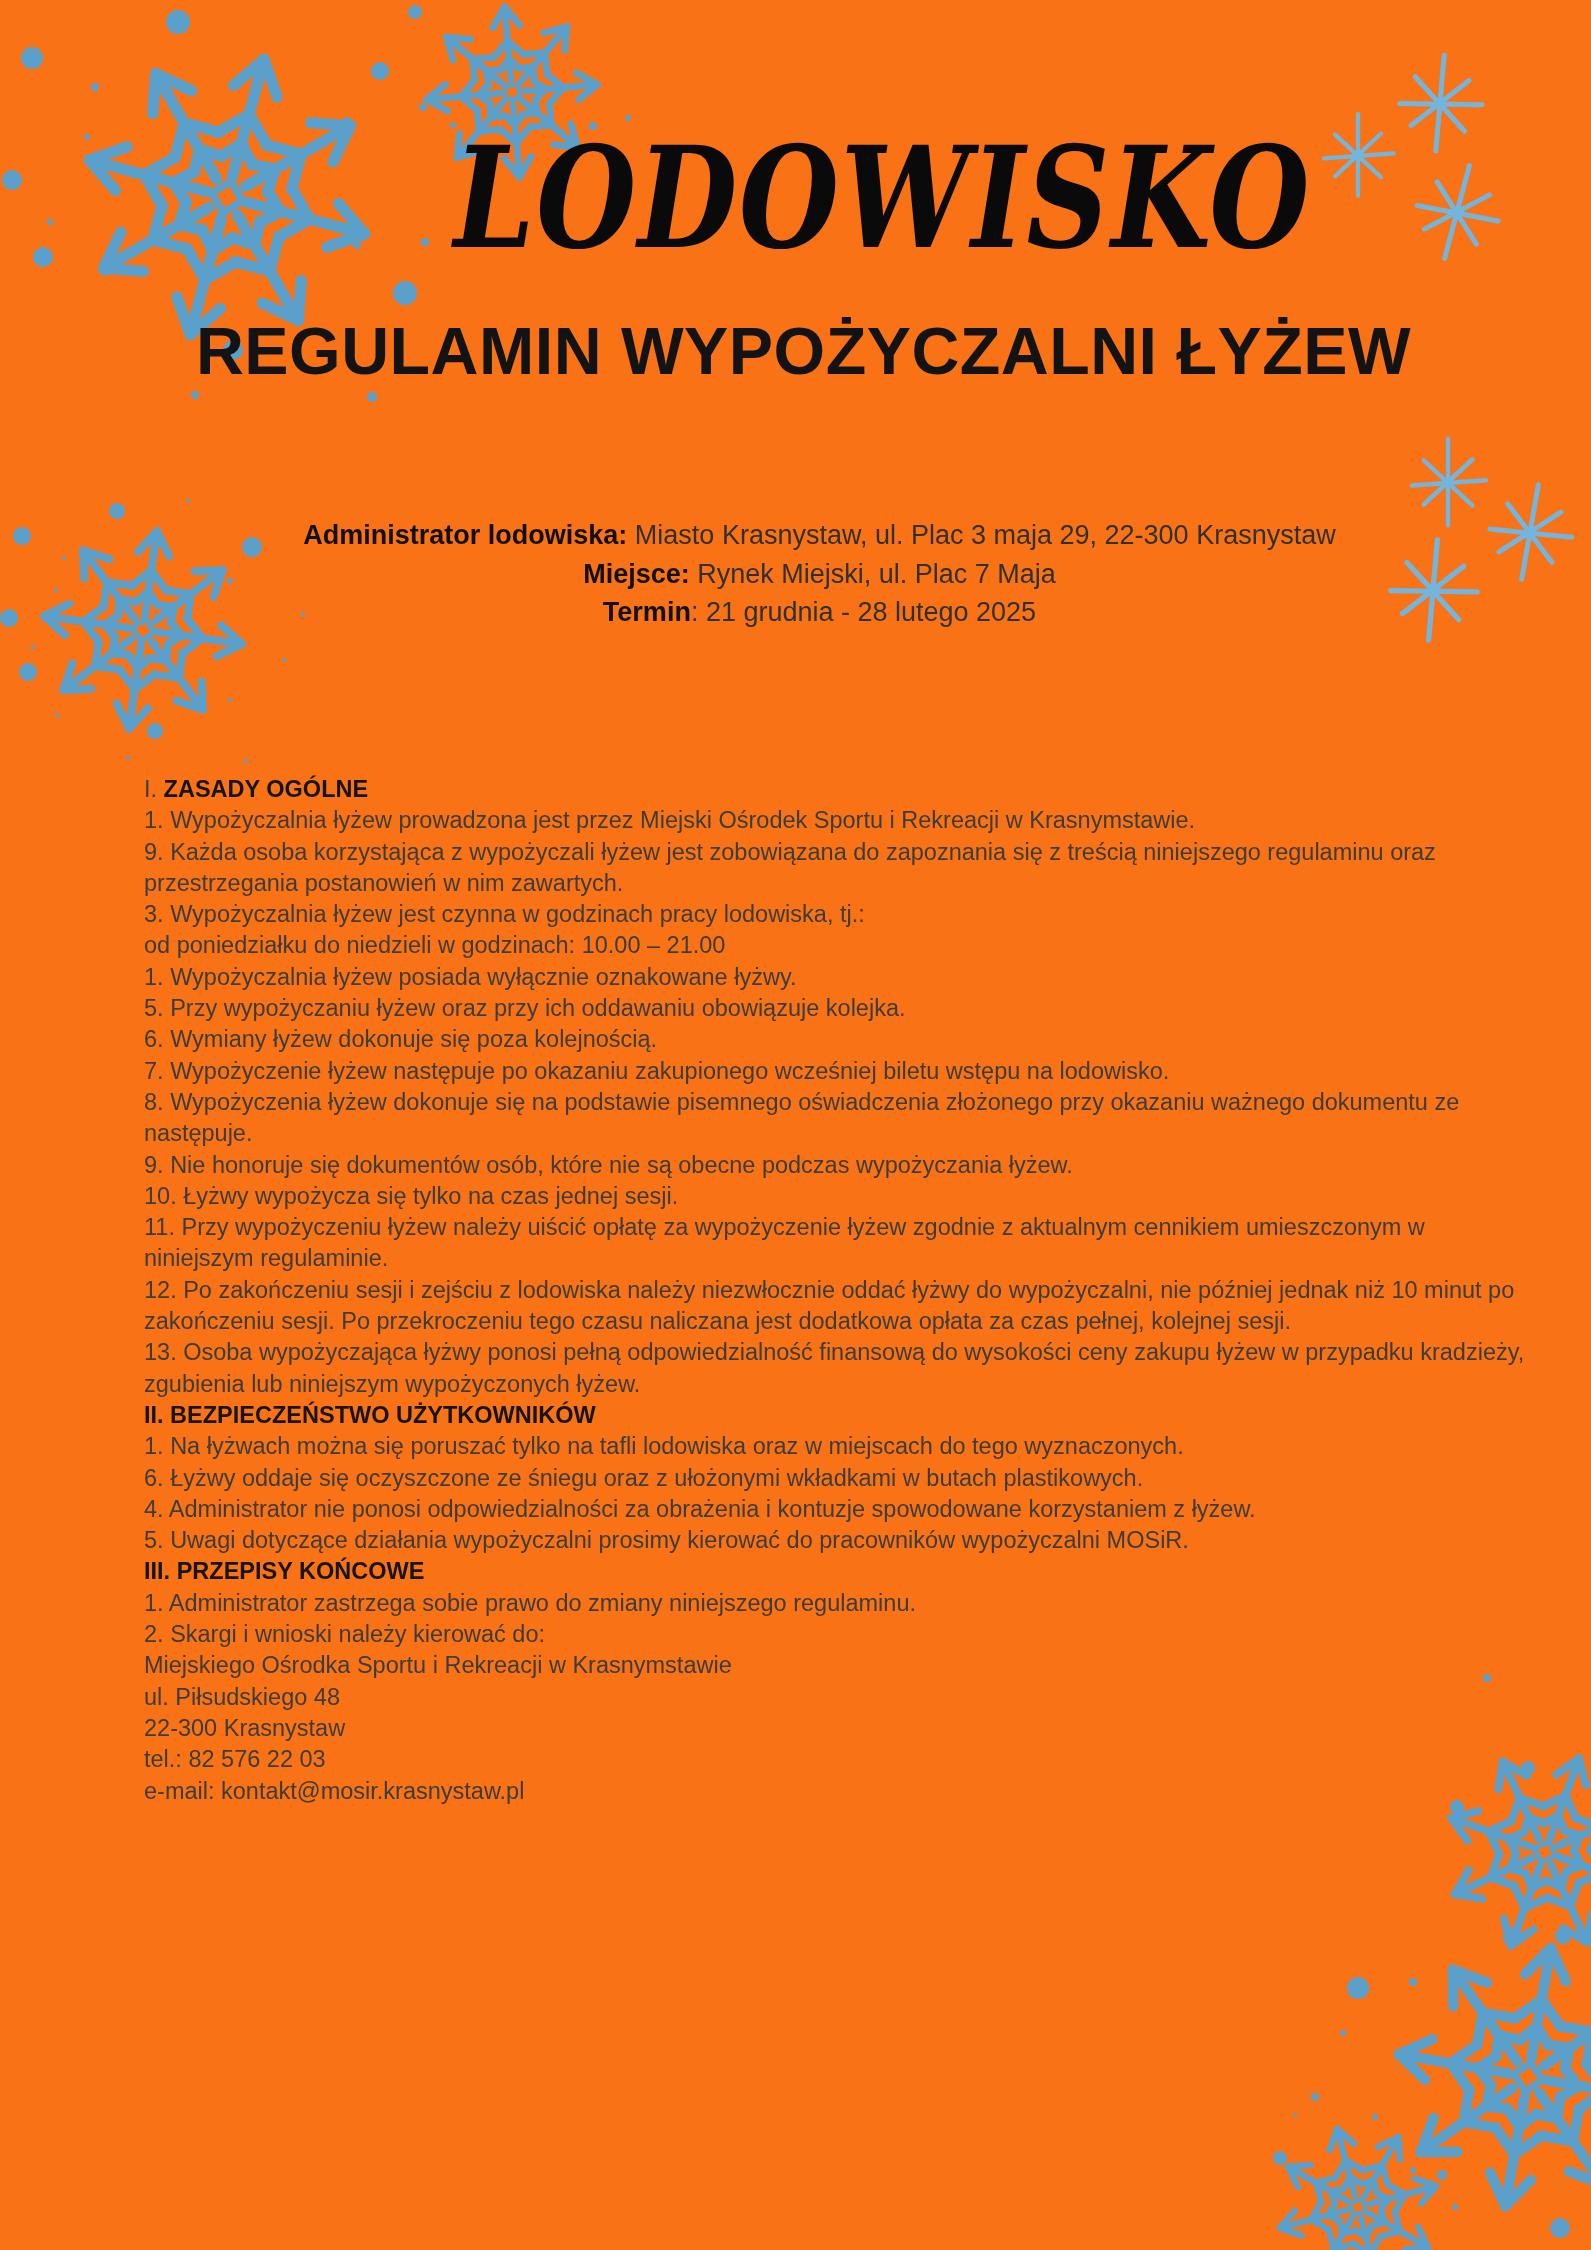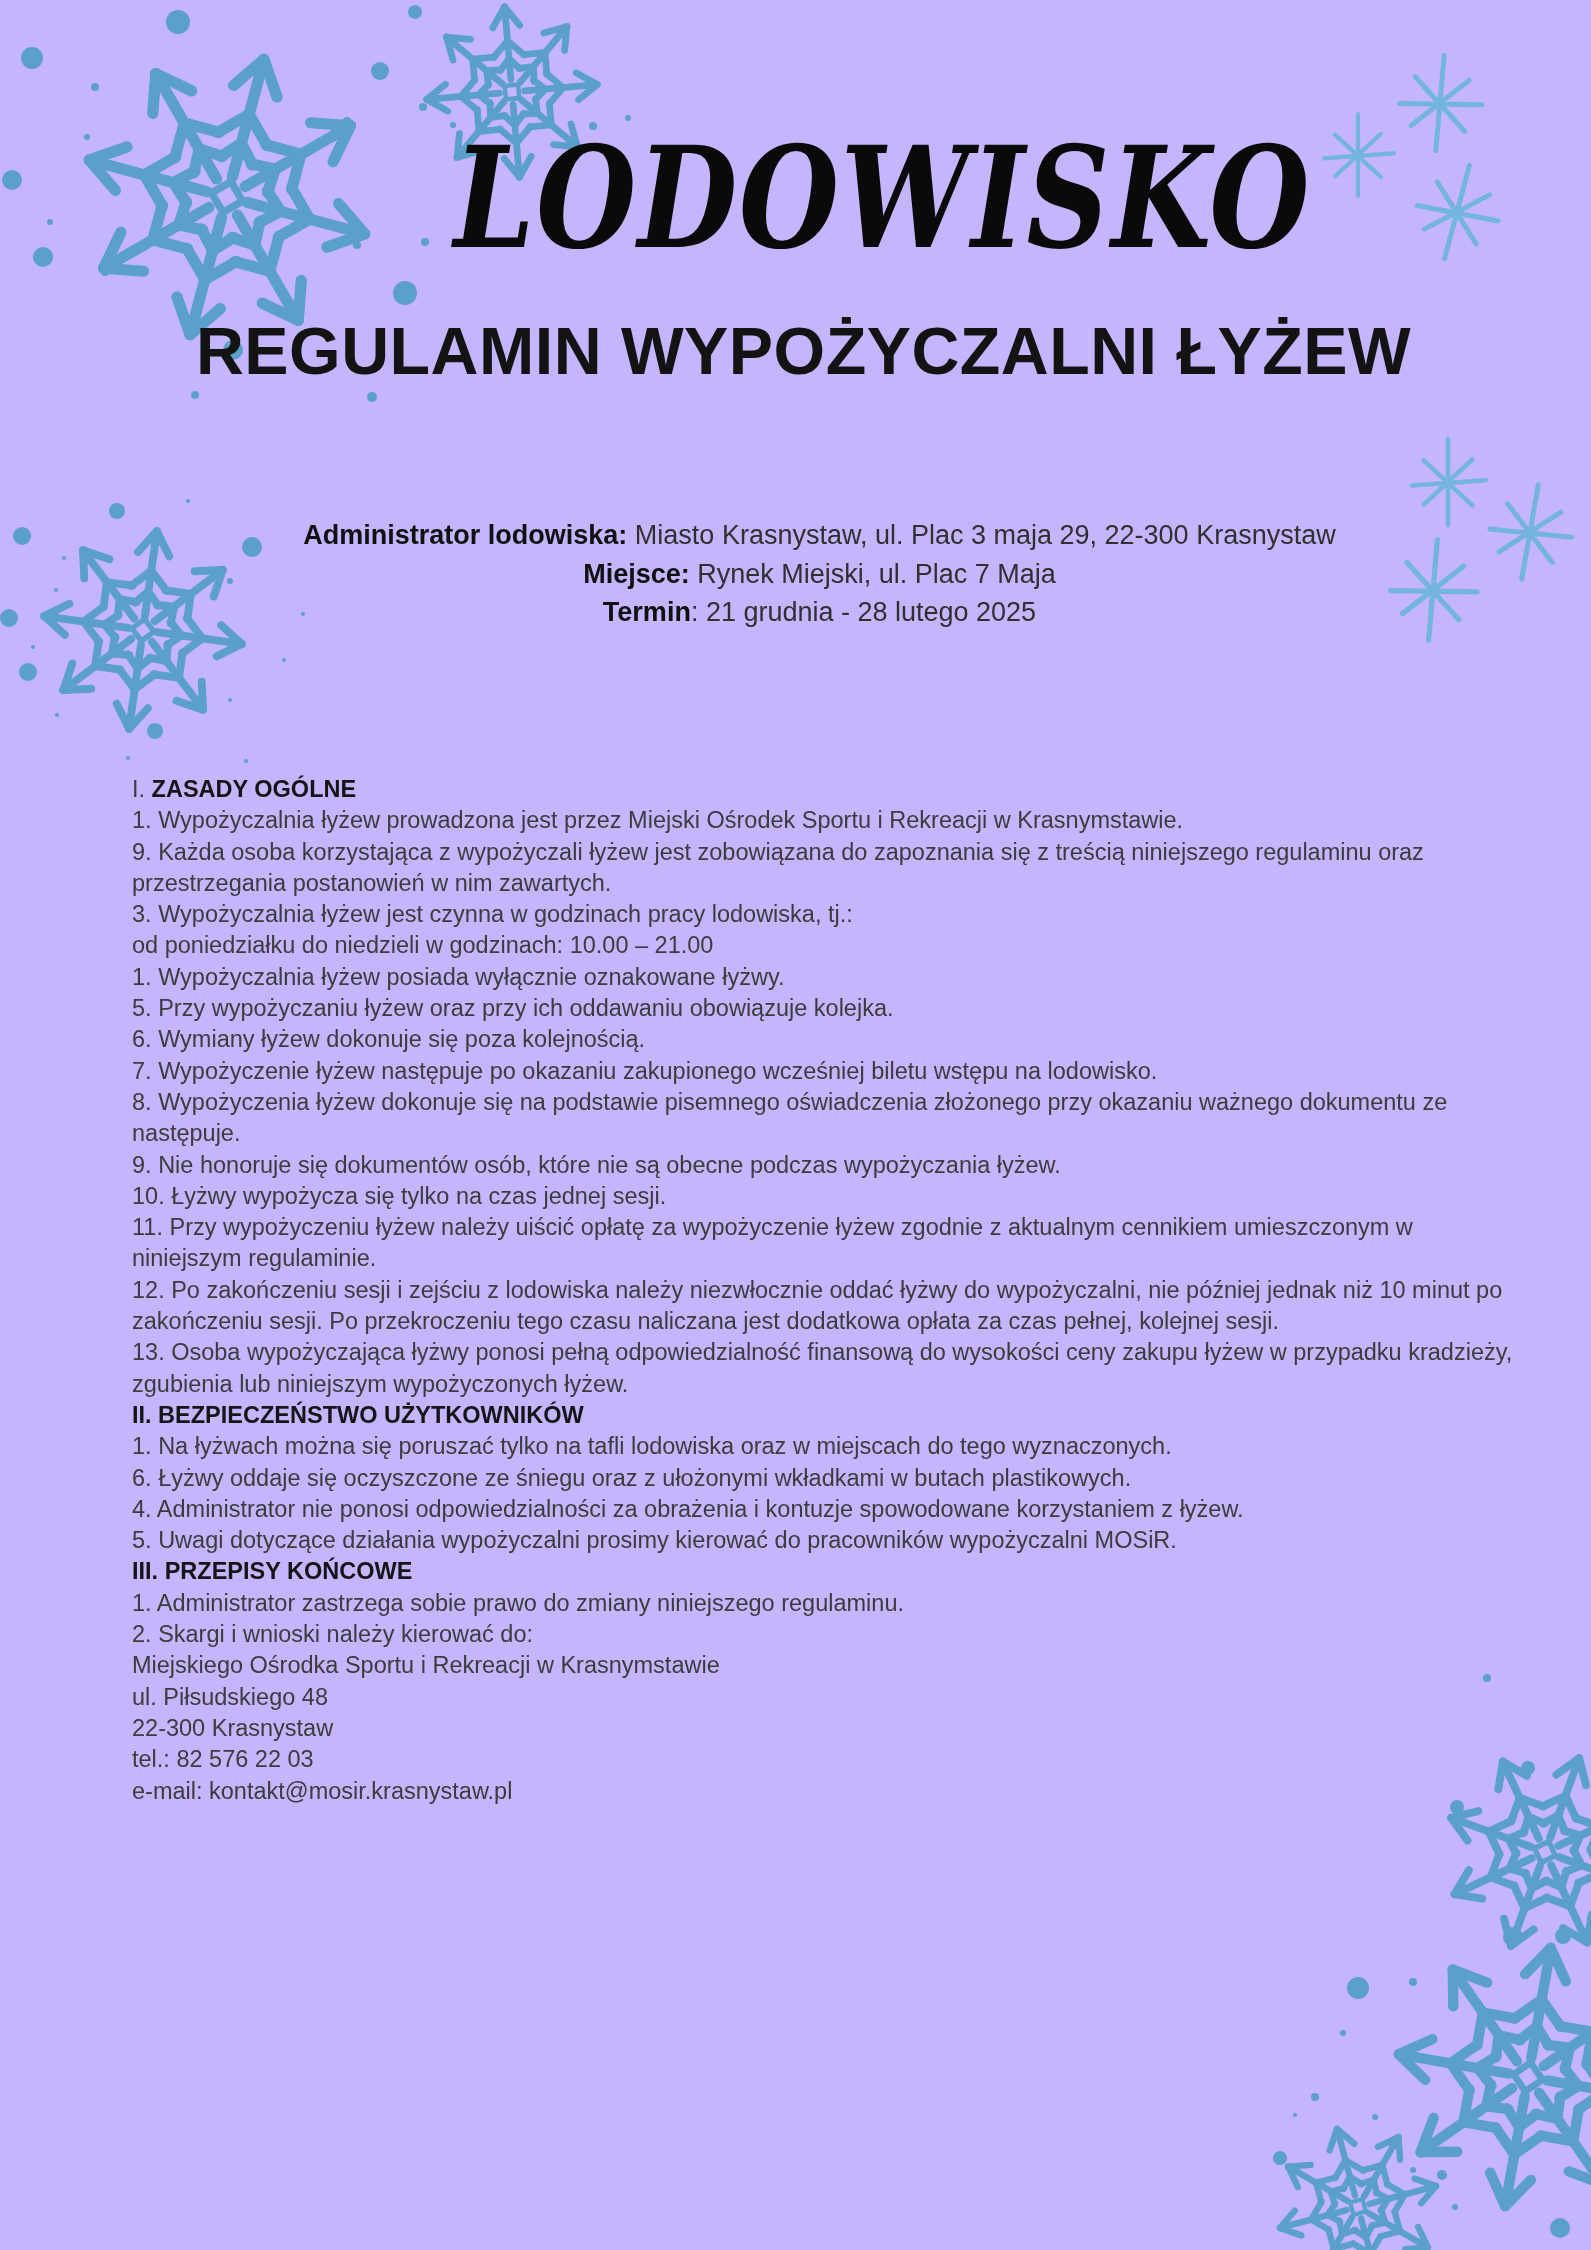--- a/index.html
+++ b/index.html
@@ -1,21 +1,21 @@
 <!DOCTYPE html>
 <html lang="pl" style="--flake: #5ba0cb; --sparkle: #74b5de; --dot: #5ba0cb; --title: #0a0a0a; --subtitle: #131313; --heading: #151515; --body: #3c3c3c;"><head>
 <meta charset="utf-8">
 <style>
   :root{
     --flake:#5ba0cb; --sparkle:#74b5de; --dot:#5ba0cb;
     --title:#0a0a0a; --subtitle:#131313; --heading:#151515; --body:#3c3c3c;
   }
   html,body{margin:0;padding:0;background:#ffffff;}
   .page{
-    position:relative; width:1591px; height:2250px; background:#c4b5fd;
+    position:relative; width:1591px; height:2250px; background:#f97316;
     overflow:hidden; font-family:"Liberation Sans", sans-serif;
   }
   svg.decor{position:absolute; left:0; top:0; z-index:0;}
   .flake{stroke:var(--flake); fill:none; stroke-width:7.5; stroke-linecap:round;}
   .spark{stroke:var(--sparkle); fill:none; stroke-width:5; stroke-linecap:round;}
   .dot{fill:var(--dot);}
   .title{
     position:absolute; left:0; right:0; top:128px; margin:0; z-index:1;
     text-align:center; white-space:nowrap;
     font-family:"DejaVu Serif", serif; font-style:italic; font-weight:700;
@@ -28,21 +28,21 @@
     font-weight:700; font-size:67px; line-height:70px; letter-spacing:0.5px;
     color:var(--subtitle); transform:translateX(8px) scaleX(0.99); transform-origin:center;
   }
   .info{
     position:absolute; left:0; right:0; top:516px; z-index:1;
     text-align:center; font-size:27px; line-height:38.5px; color:#303030;
     transform:translateX(24px);
   }
   .info-line strong{font-weight:700; color:#111111;}
   .reg-body{
-    position:absolute; left:132px; top:774px; width:1400px; z-index:1;
+    position:absolute; left:144px; top:774px; width:1400px; z-index:1;
     font-size:23.5px; line-height:31.3px; color:var(--body);
   }
   .reg-body .line{white-space:nowrap;}
   .reg-body .bold{font-weight:700; color:var(--heading);}
 </style>
 </head>
 <body>
 
 <div class="page">
 

